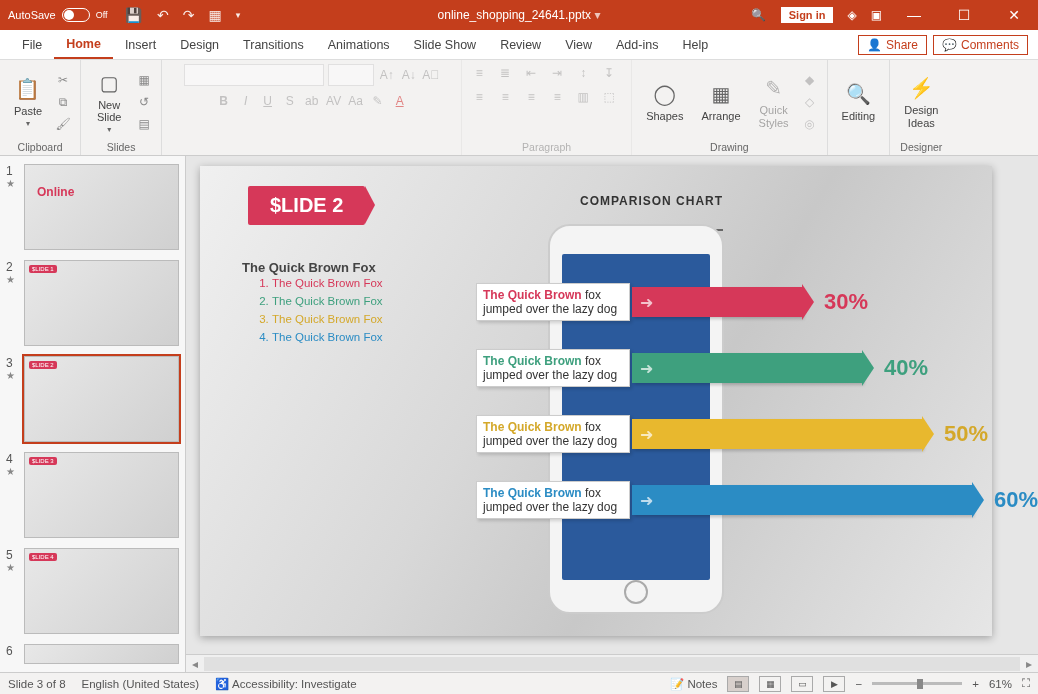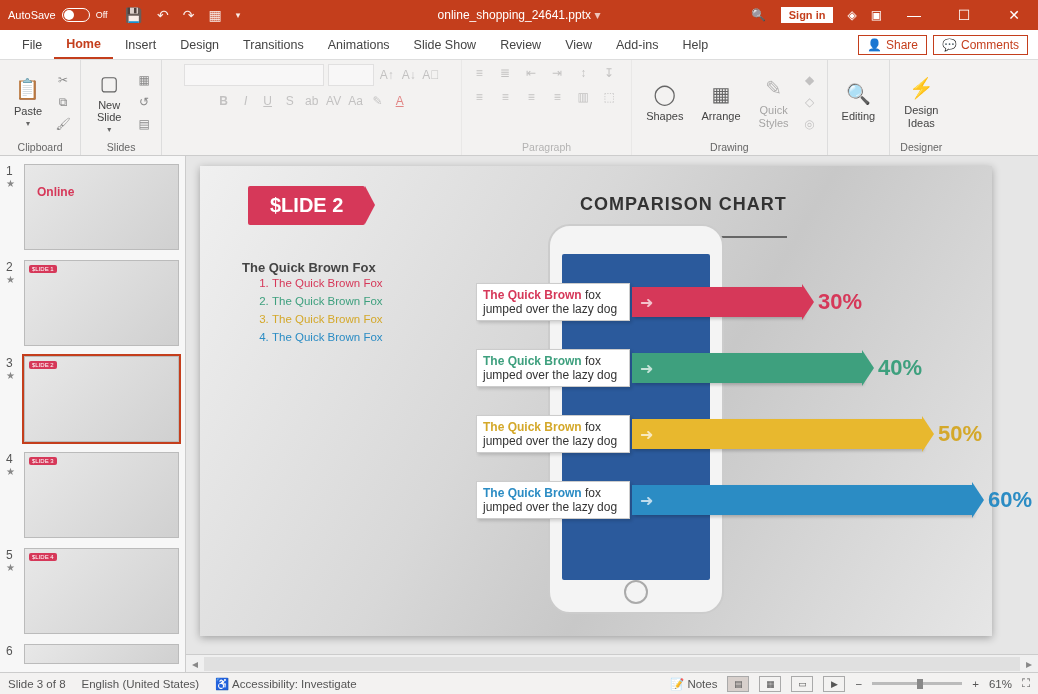--- a/index.html
+++ b/index.html
@@ -51,21 +51,21 @@
 .thumb.active .tprev { outline: 2px solid #c43e1c; }
 .tbadge { background: #d63859; color: #fff; padding: 1px 3px; font-size: 6px; position: absolute; left: 4px; top: 4px; border-radius: 2px; }
 
 .editor { flex: 1; display: flex; flex-direction: column; position: relative; }
 .canvas-wrap { flex: 1; overflow: auto; padding: 10px 14px; position: relative; }
 .slide { width: 792px; height: 470px; background: linear-gradient(120deg,#f0f0f0,#d8d8d8 40%,#c8c8c8 60%,#e6e6e6); box-shadow: 0 2px 8px rgba(0,0,0,.3); position: relative; font-family: "Segoe UI", sans-serif; }
 
 .slide .badge { position: absolute; left: 48px; top: 20px; background: #d63859; color: #fff; padding: 8px 22px; font-weight: 700; font-size: 20px; border-radius: 2px; }
 .slide .badge::after { content: ""; position: absolute; right: -10px; top: 0; border-top: 19px solid transparent; border-bottom: 19px solid transparent; border-left: 10px solid #d63859; }
 .slide .badge .dollar { font-family: Arial; }
-.slide .chart-title { position: absolute; left: 380px; top: 28px; font-weight: 700; font-size: 18px; letter-spacing: 1px; color: #333; border-bottom: 2px solid #666; padding-bottom: 21px; }
+.slide .chart-title { position: absolute; left: 380px; top: 28px; font-weight: 700; font-size: 12px; letter-spacing: 1px; color: #333; border-bottom: 2px solid #666; padding-bottom: 21px; }
 
 .slide .text-block { position: absolute; left: 42px; top: 94px; width: 210px; font-size: 11.5px; color: #333; }
 .slide .text-block h3 { font-weight: 700; font-size: 13px; color: #444; margin-bottom: 2px; }
 .slide .text-block p { margin-bottom: 10px; line-height: 1.3; color: #555; }
 .slide .text-block ol { padding-left: 30px; }
 .slide .text-block ol li { margin-bottom: 6px; }
 .slide .text-block ol li:nth-child(1){ color:#d63859; }
 .slide .text-block ol li:nth-child(2){ color:#3ea07e; }
 .slide .text-block ol li:nth-child(3){ color:#d4a82a; }
 .slide .text-block ol li:nth-child(4){ color:#2b8cc4; }
@@ -73,21 +73,21 @@
 .phone { position: absolute; left: 348px; top: 58px; width: 176px; height: 390px; background: #f4f4f4; border-radius: 22px; border: 2px solid #ccc; }
 .phone::before { content: ""; position: absolute; left: 12px; right: 12px; top: 28px; bottom: 32px; background: #2b5a9c; border-radius: 2px; }
 .phone::after { content: ""; position: absolute; bottom: 8px; left: 50%; transform: translateX(-50%); width: 20px; height: 20px; border: 2px solid #aaa; border-radius: 50%; }
 
 .bar-item { position: absolute; left: 276px; height: 44px; display: flex; align-items: center; }
 .bar-label { background: #fff; border: 1px solid #ccc; width: 154px; padding: 4px 6px; font-size: 12px; line-height: 1.2; color: #333; box-shadow: 2px 2px 3px rgba(0,0,0,.15); }
 .bar-label b { font-weight: 700; }
 .bar-arrow { height: 30px; position: relative; margin-left: 2px; display: flex; align-items: center; box-shadow: 2px 2px 3px rgba(0,0,0,.2); }
 .bar-arrow::before { content: "➜"; color: rgba(255,255,255,.7); font-size: 16px; margin-left: 8px; }
 .bar-arrow::after { content: ""; position: absolute; right: -12px; top: -3px; border-top: 18px solid transparent; border-bottom: 18px solid transparent; }
-.bar-pct { font-weight: 800; font-size: 22px; margin-left: 16px; }
+.bar-pct { font-weight: 800; font-size: 22px; margin-left: 22px; }
 
 .bar1 .bar-arrow { background:#d63859; width:170px; } .bar1 .bar-arrow::after{ border-left:12px solid #d63859; } .bar1 .bar-pct{ color:#d63859; } .bar1 .bar-label b{ color:#d63859; }
 .bar2 .bar-arrow { background:#3ea07e; width:230px; } .bar2 .bar-arrow::after{ border-left:12px solid #3ea07e; } .bar2 .bar-pct{ color:#3ea07e; } .bar2 .bar-label b{ color:#3ea07e; }
 .bar3 .bar-arrow { background:#e8b82e; width:290px; } .bar3 .bar-arrow::after{ border-left:12px solid #e8b82e; } .bar3 .bar-pct{ color:#d4a82a; } .bar3 .bar-label b{ color:#d4a82a; }
 .bar4 .bar-arrow { background:#2b8cc4; width:340px; } .bar4 .bar-arrow::after{ border-left:12px solid #2b8cc4; } .bar4 .bar-pct{ color:#2b8cc4; } .bar4 .bar-label b{ color:#2b8cc4; }
 
 .hscroll { height: 18px; background: #f0f0f0; border-top: 1px solid #ccc; display: flex; align-items: center; }
 .hscroll .arrow { width: 18px; text-align: center; color: #888; }
 .hscroll .track { flex: 1; height: 14px; background: #e0e0e0; }
 

